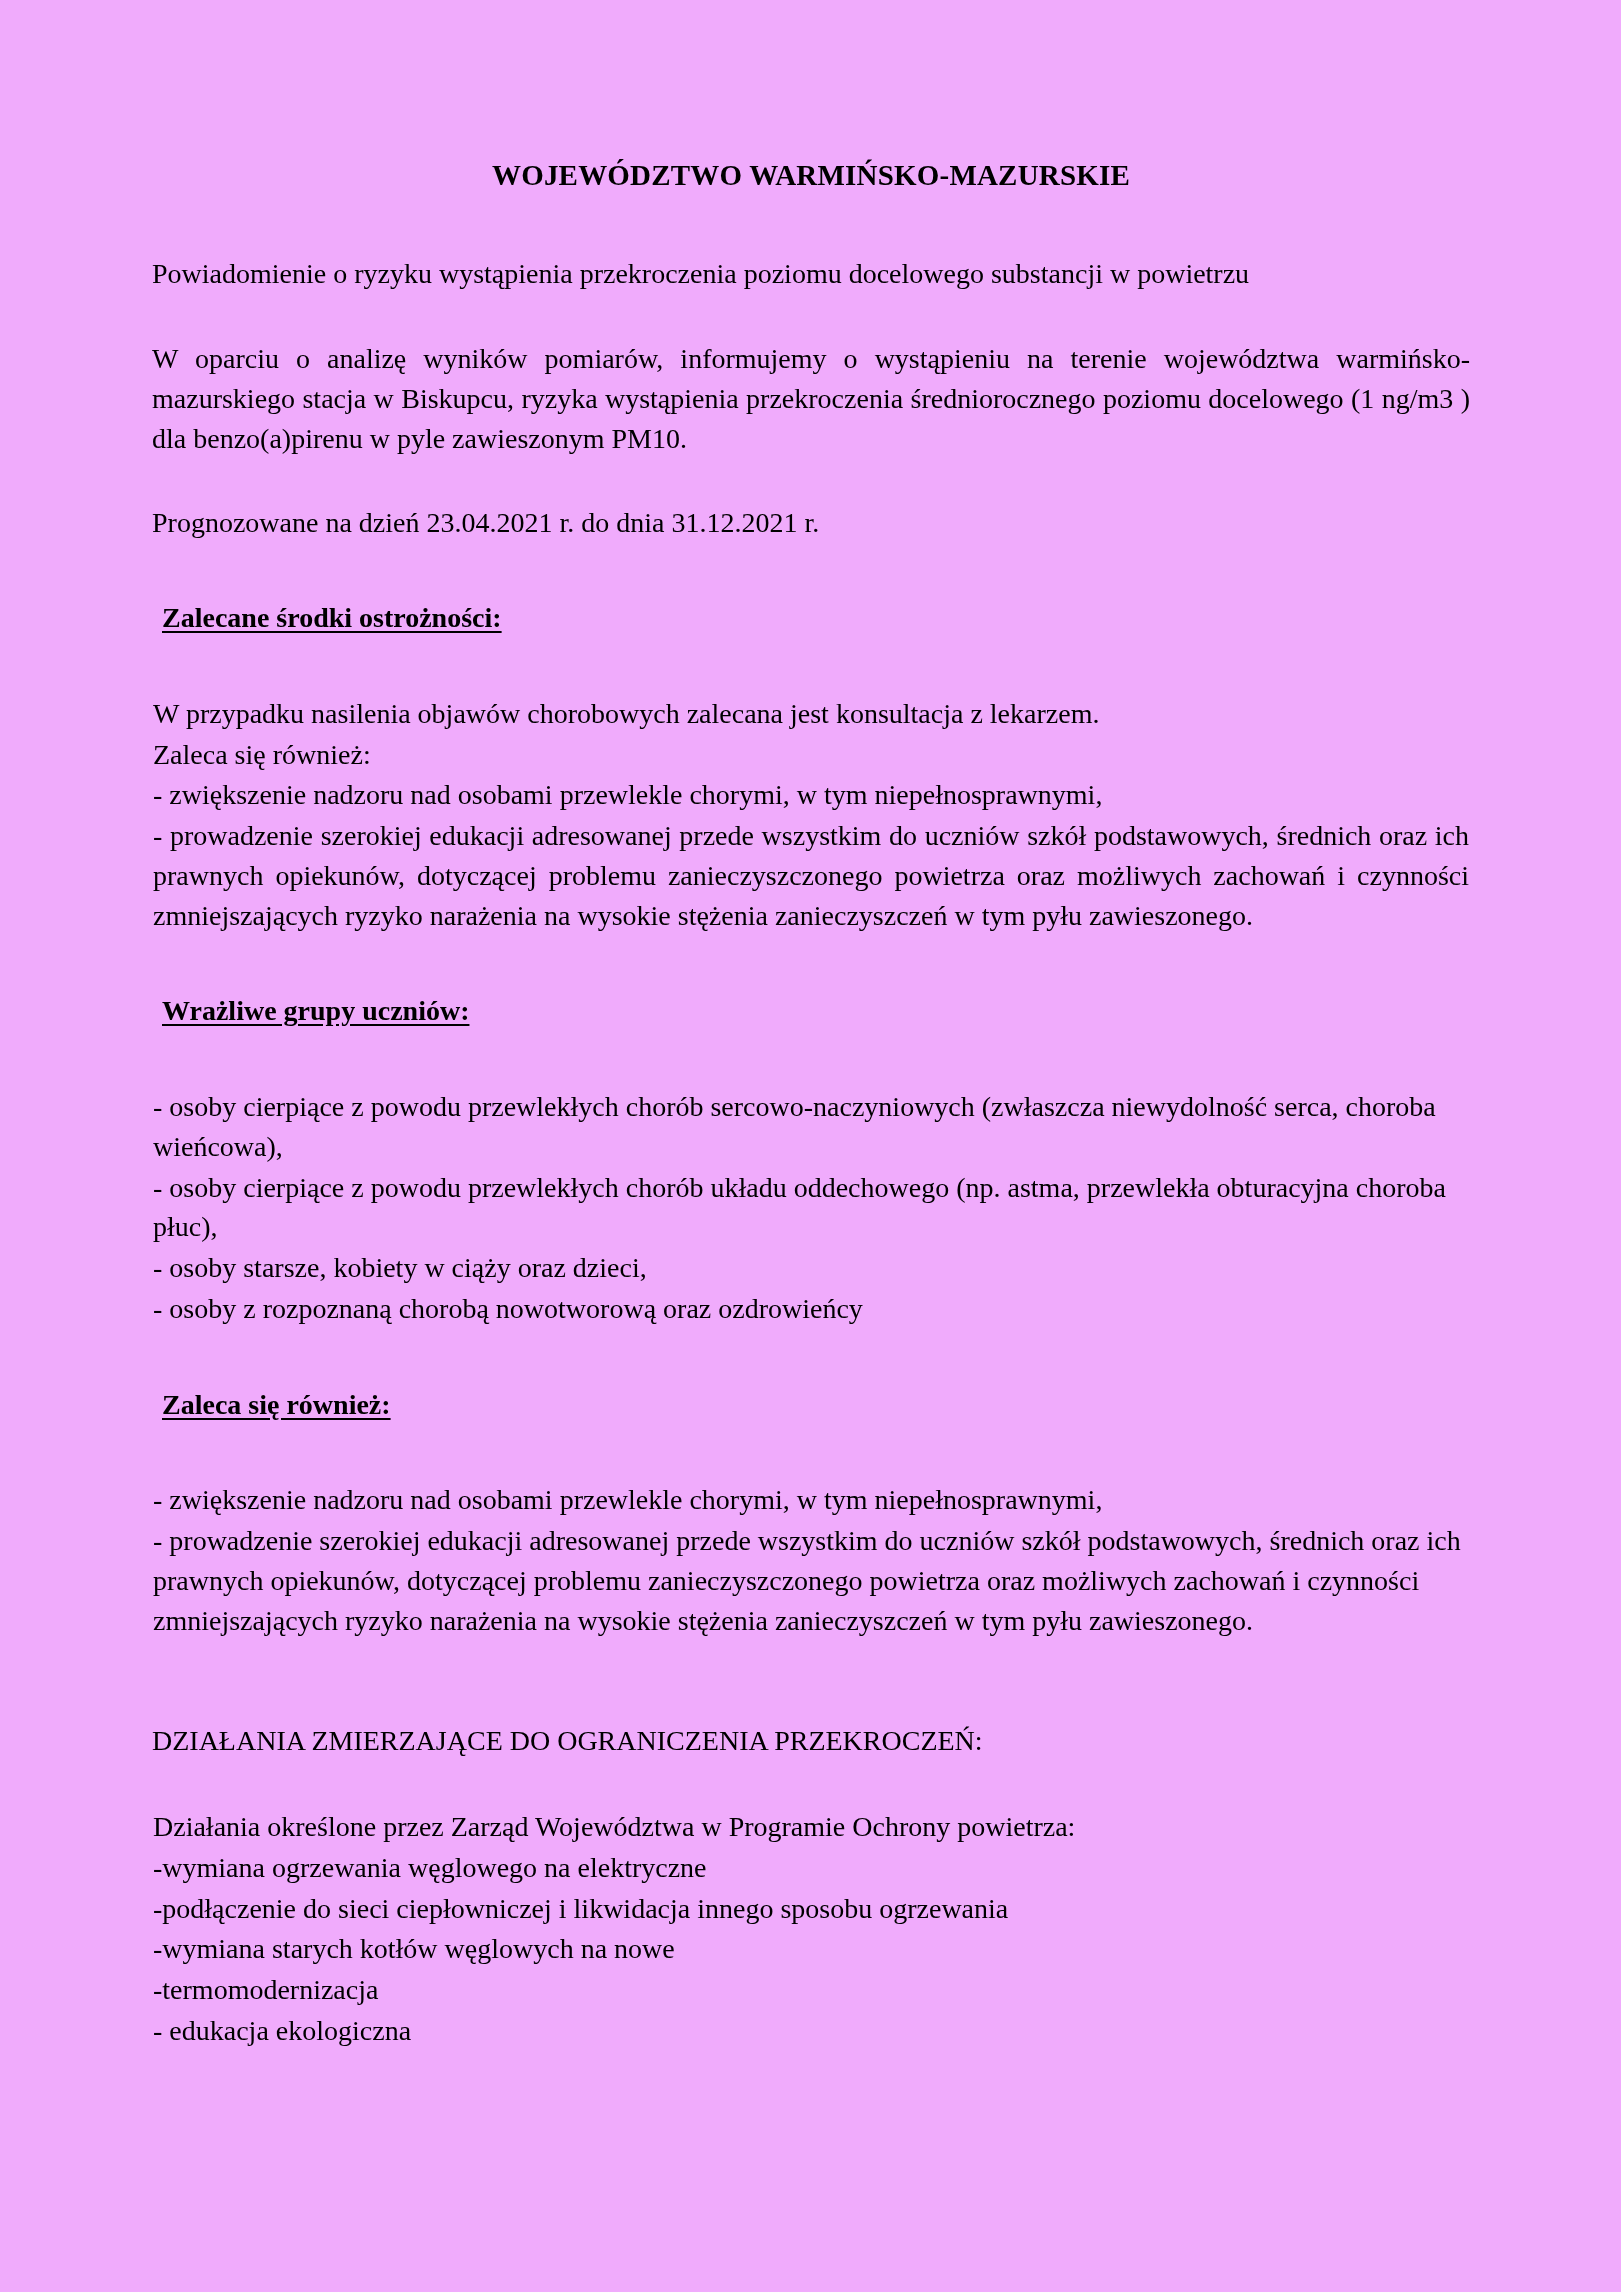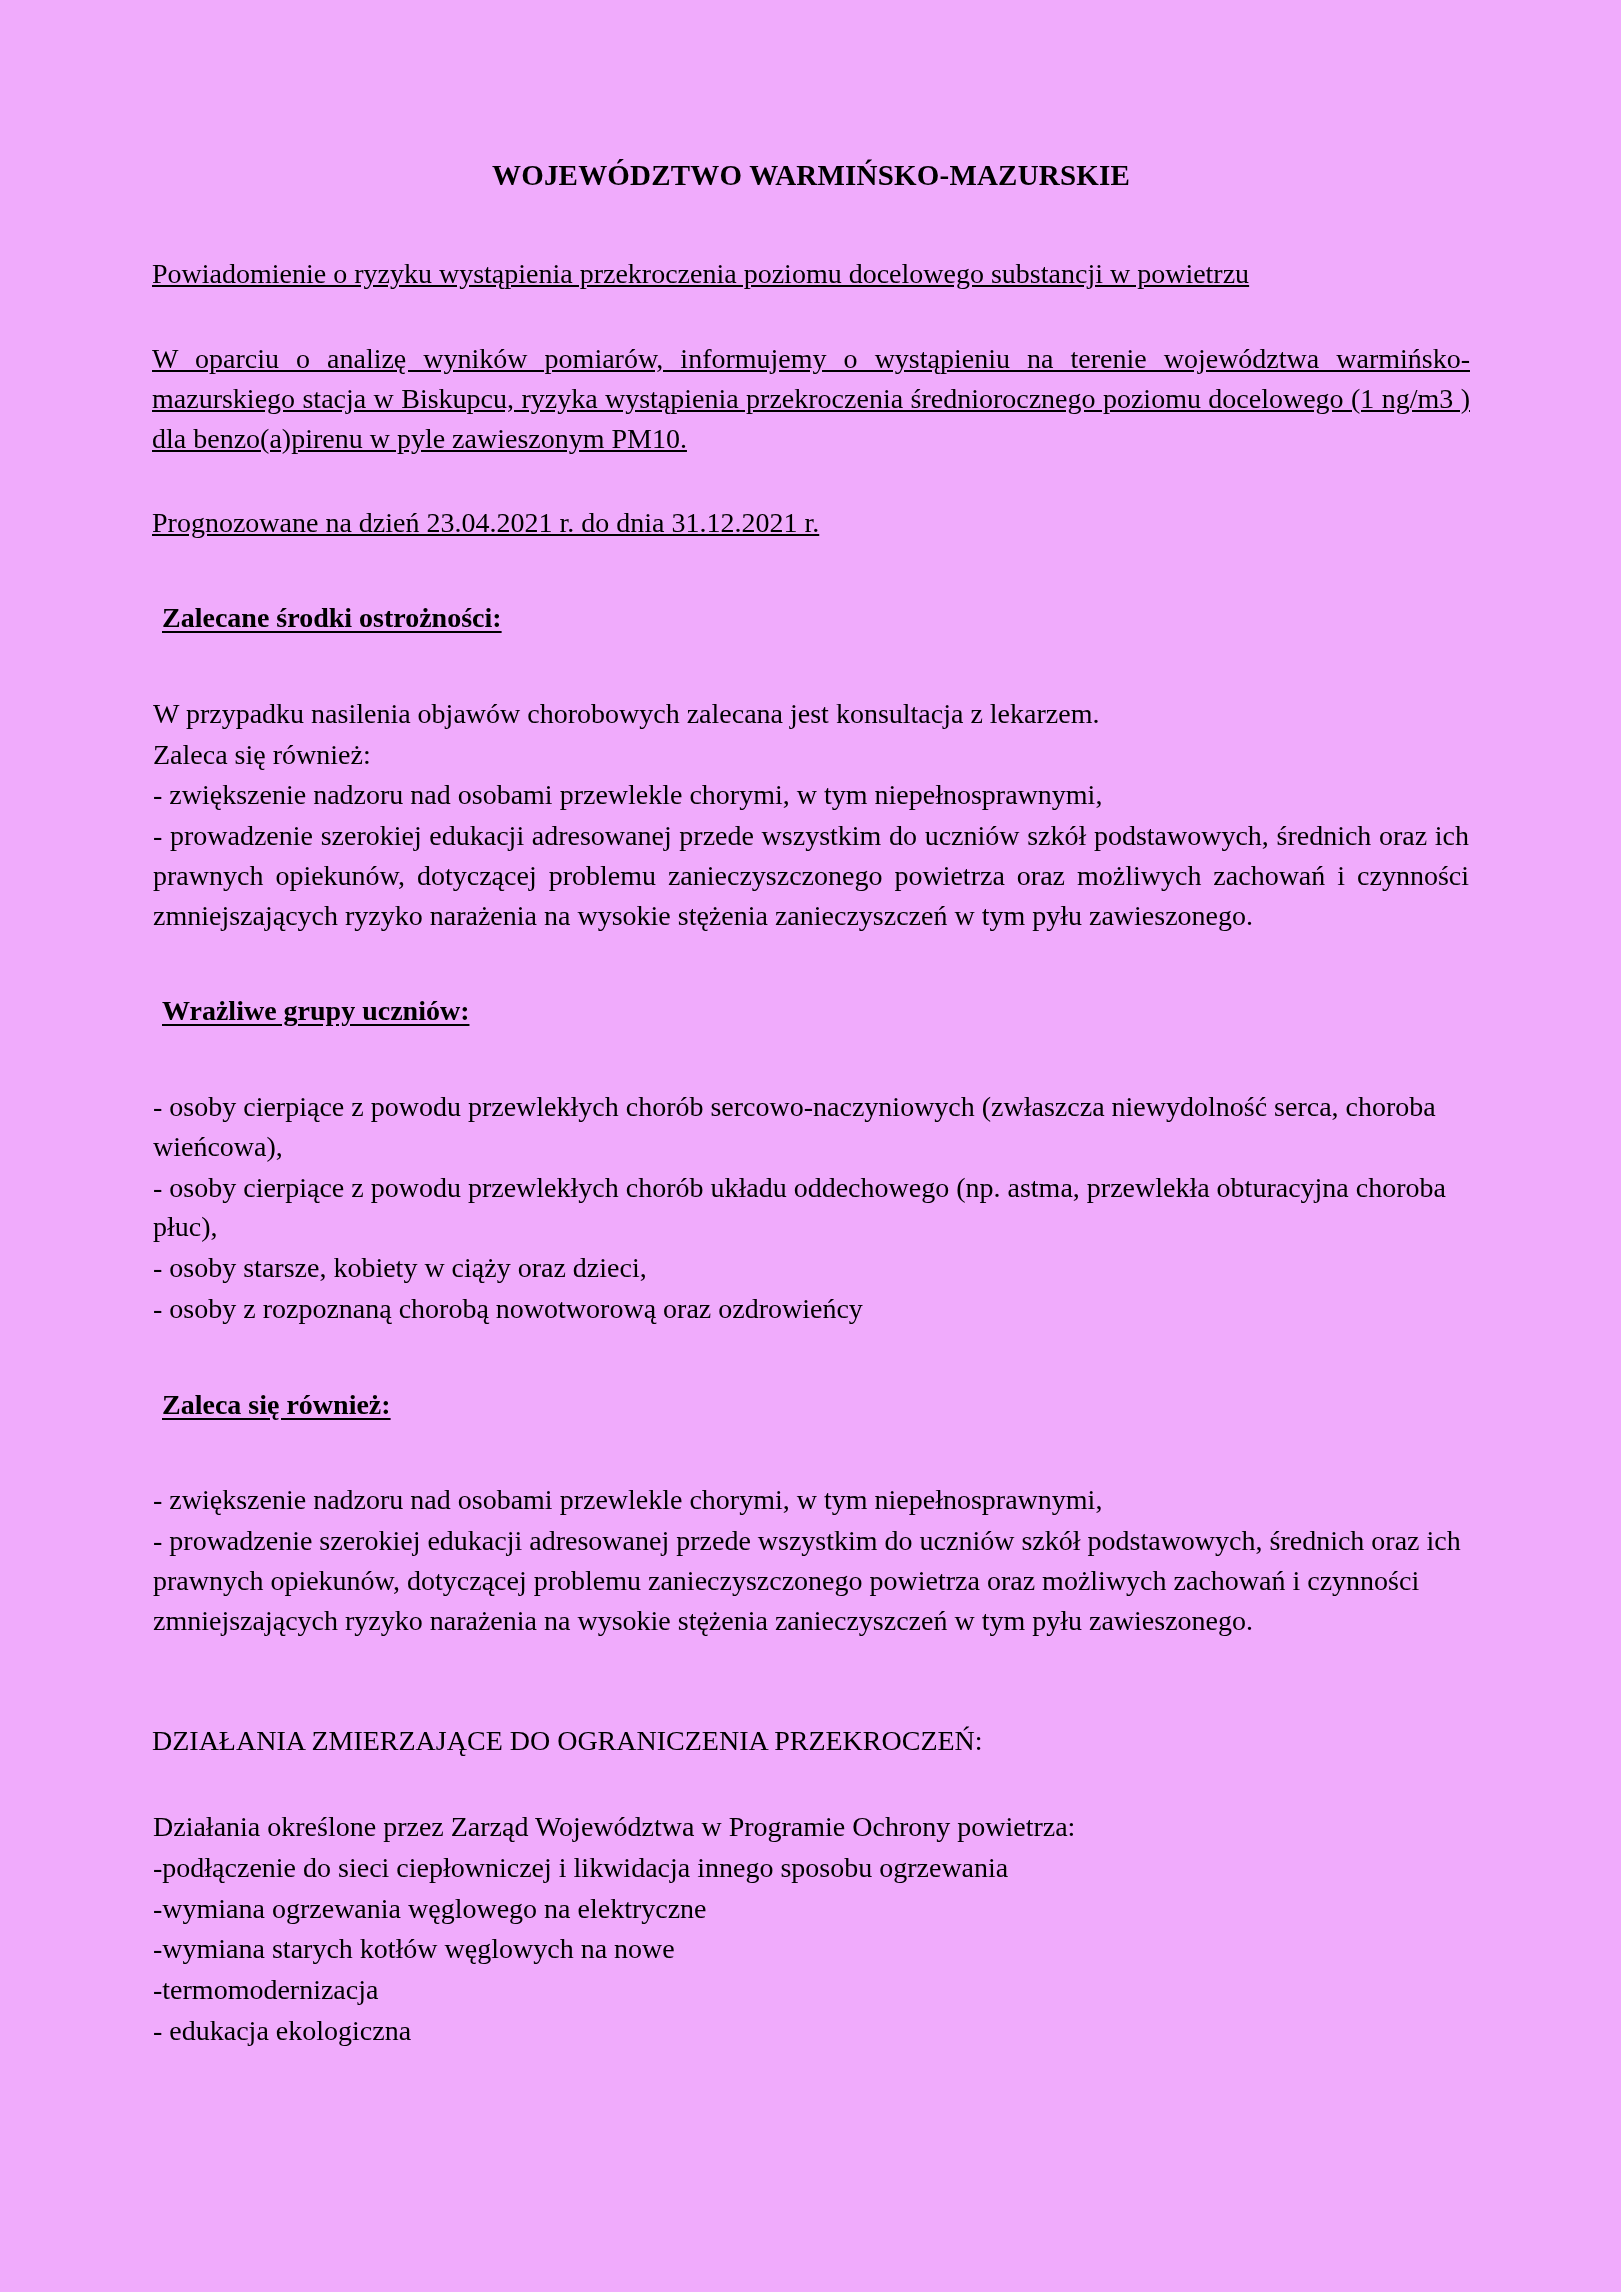--- a/index.html
+++ b/index.html
@@ -32,21 +32,20 @@
     font-size: 29px;
     letter-spacing: 0.2px;
     margin-top: 157px;
     margin-bottom: 0;
     line-height: 1.25;
   }
   .para {
     font-size: 28px;
     line-height: 1.42;
     margin: 0;
-    text-decoration: underline;
   }
   .para.justify {
     text-align: justify;
     text-align-last: left;
   }
   .gap-lg { height: 61px; }
   .gap-md { height: 45px; }
   .gap-xl { height: 80px; }
   .section-heading {
     font-size: 28px;
@@ -133,22 +132,22 @@
     </div>
 
     <div class="gap-xl"></div>
 
     <p class="centered-heading">DZIAŁANIA ZMIERZAJĄCE DO OGRANICZENIA PRZEKROCZEŃ:</p>
 
     <div class="gap-md"></div>
 
     <div class="list-block">
       <div class="li">Działania określone przez Zarząd Województwa w Programie Ochrony powietrza:</div>
+      <div class="li">-wymiana ogrzewania węglowego na elektryczne</div>
       <div class="li">-podłączenie do sieci ciepłowniczej i likwidacja innego sposobu ogrzewania</div>
-      <div class="li">-wymiana ogrzewania węglowego na elektryczne</div>
       <div class="li">-wymiana starych kotłów węglowych na nowe</div>
       <div class="li">-termomodernizacja</div>
       <div class="li">- edukacja ekologiczna</div>
     </div>
 
   </div>
 </div>
 
 
 </body></html>

